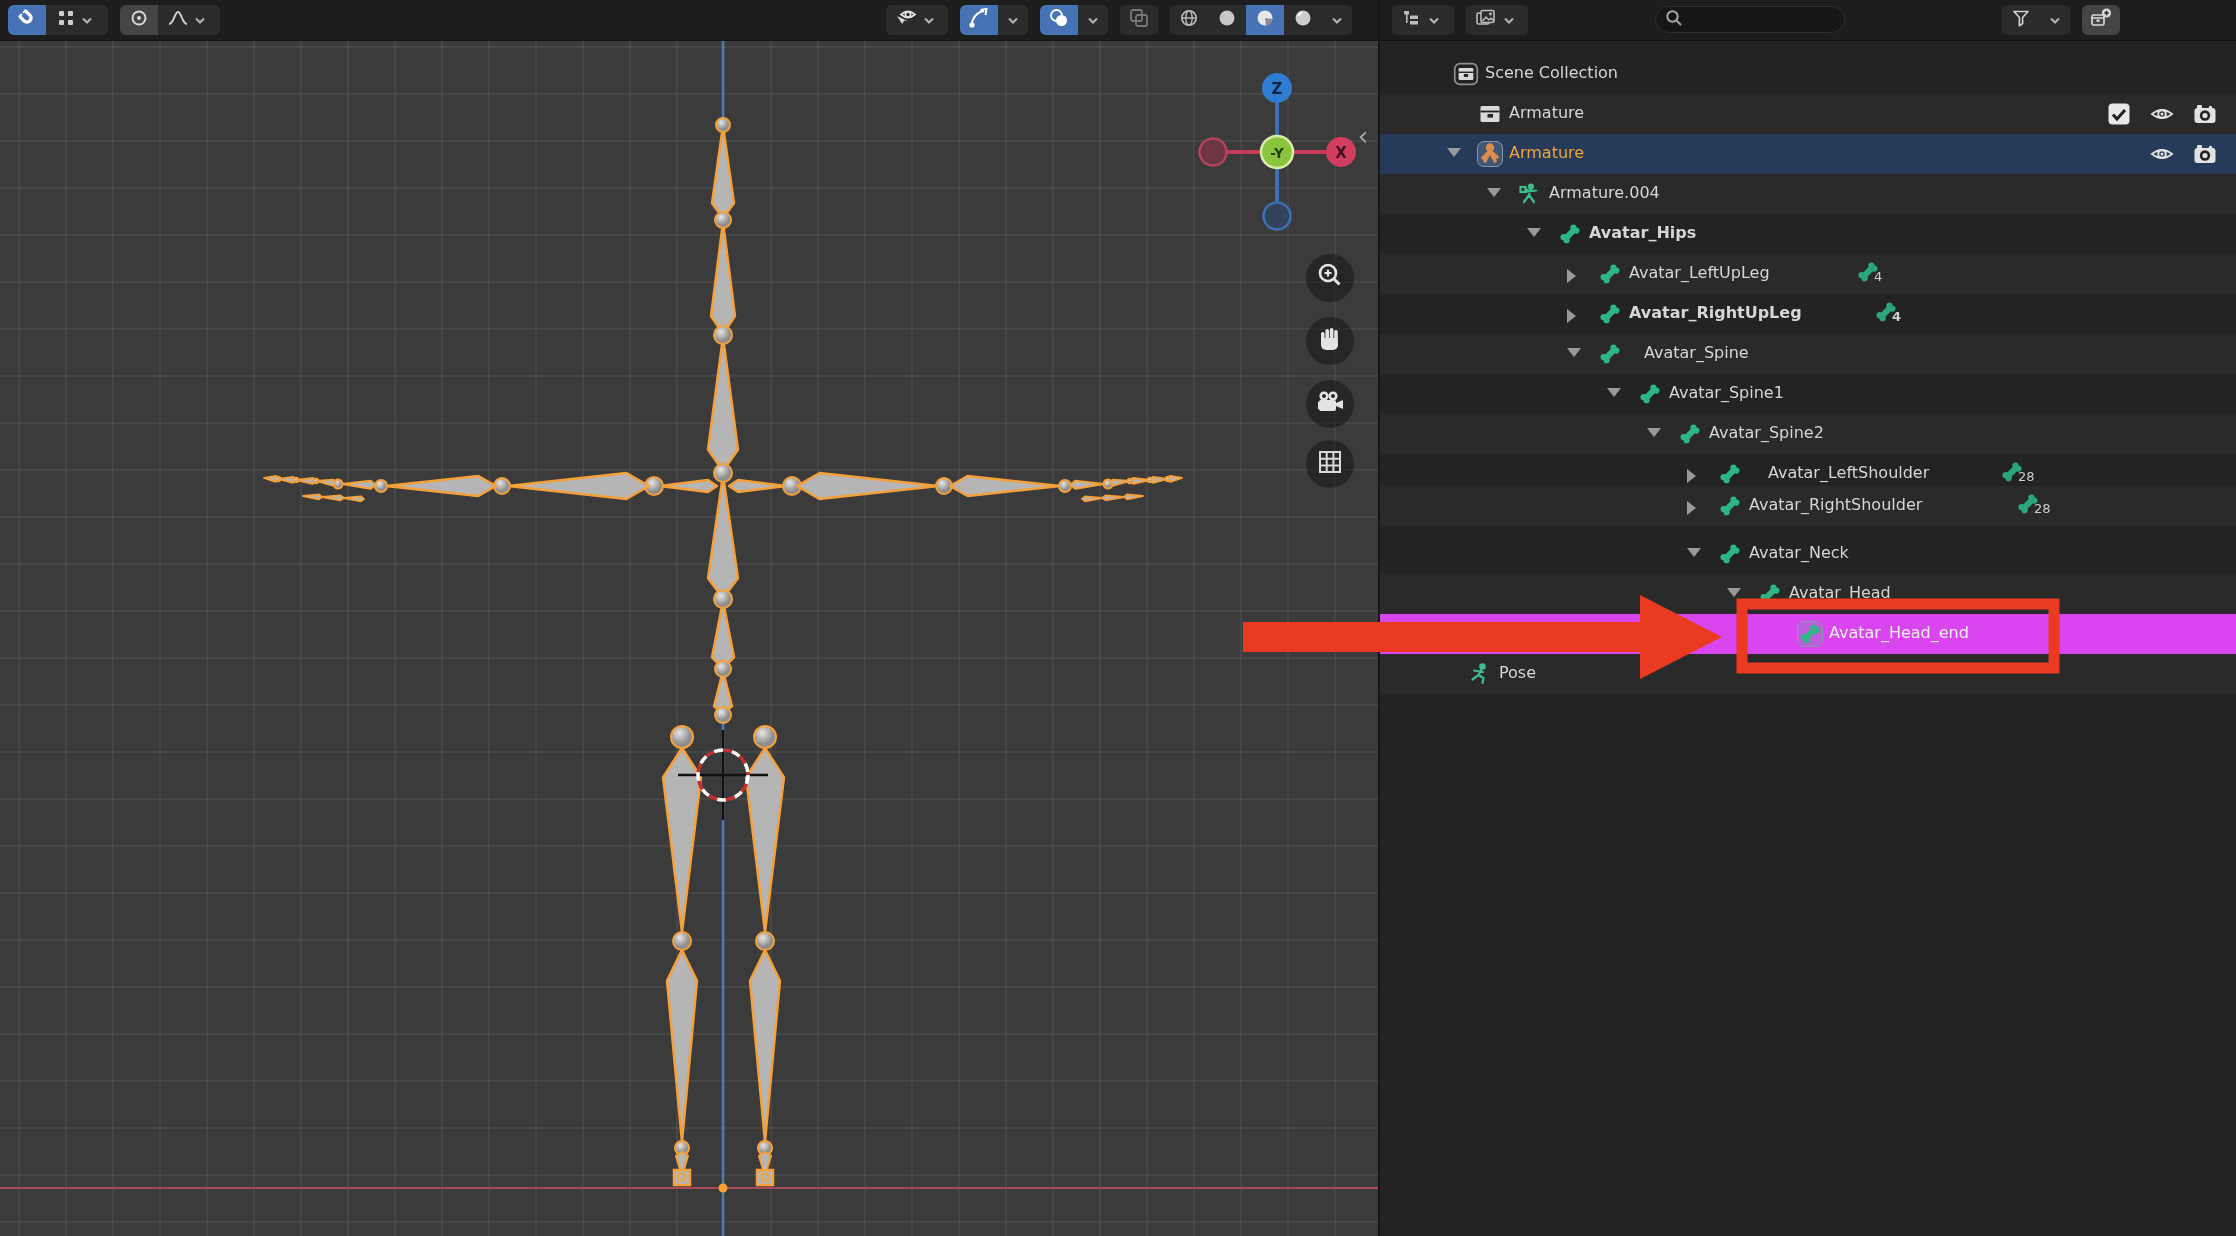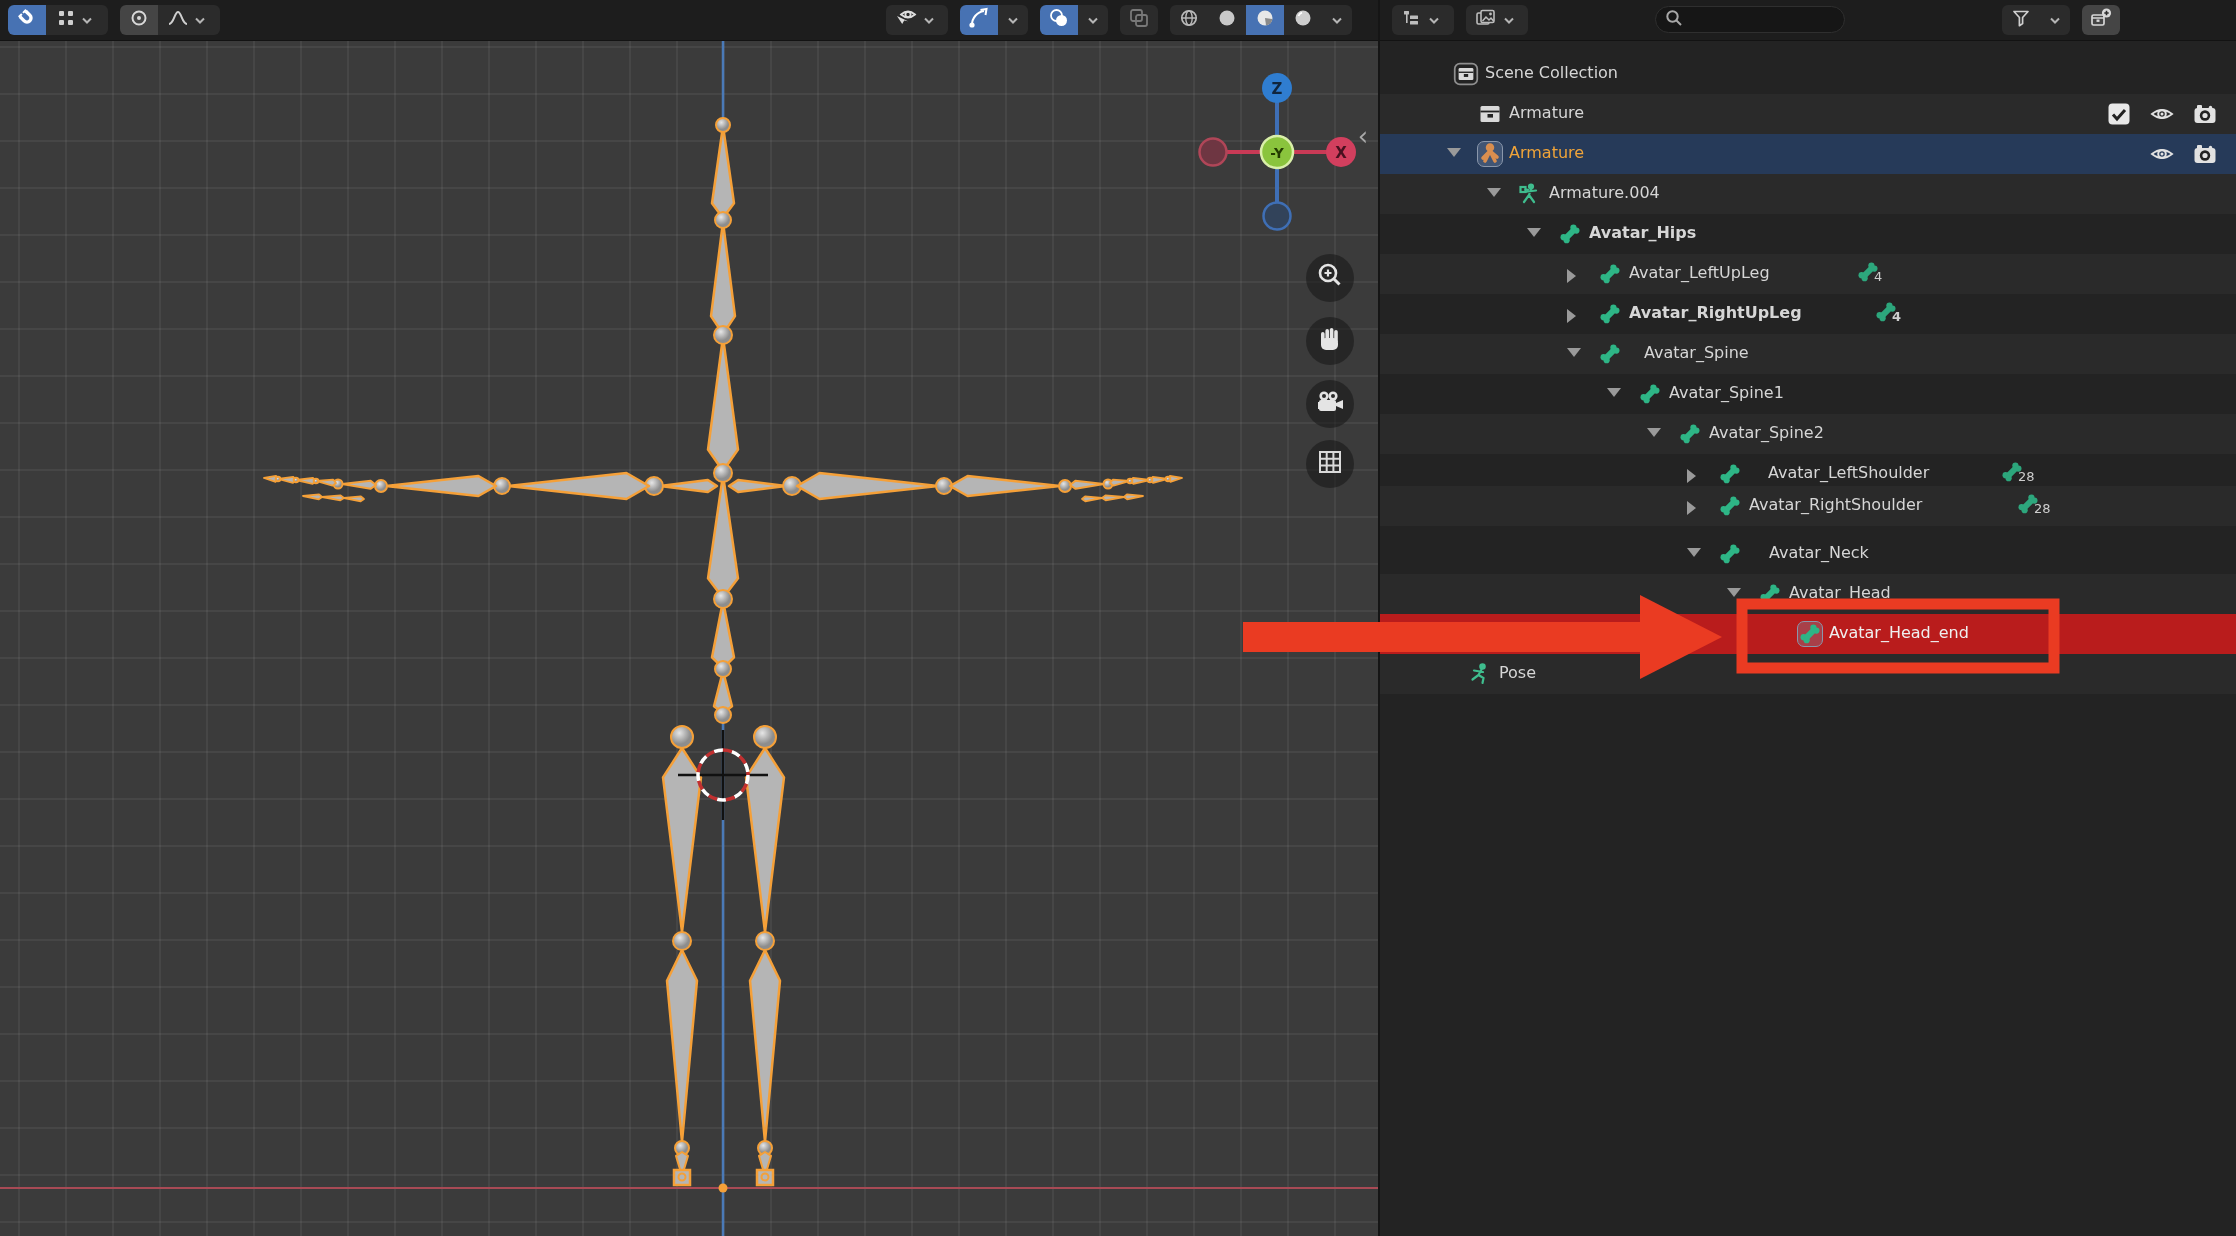--- a/index.html
+++ b/index.html
@@ -31,21 +31,21 @@
   #outliner{position:absolute;left:1380px;top:0;width:856px;height:1236px;background:#232323;}
   #ol-header{position:absolute;left:0;top:0;width:856px;height:40px;background:#1d1d1d;border-bottom:1px solid #131313;}
   #ol-search{position:absolute;left:275px;top:6px;width:190px;height:27px;background:#161616;border:1px solid #2f2f2f;
              border-radius:14px;display:flex;align-items:center;padding-left:8px;box-sizing:border-box;}
   #ol-search input{background:transparent;border:none;outline:none;color:#ccc;font-size:14px;width:140px;
              font-family:"DejaVu Sans","Liberation Sans",sans-serif;}
   #ol-rows{position:absolute;left:0;top:54px;width:856px;}
   .row{position:absolute;left:0;width:856px;height:40px;display:block;}
   .row.alt{background:#2a2a2a;}
   .row.sel-object{background:#263a59;}
-  .row.sel-bone{background:#b91c1c;}
+  .row.sel-bone{background:#d946ef;}
   .tri{position:absolute;top:14px;width:0;height:0;}
   .tri.exp{border-left:7px solid transparent;border-right:7px solid transparent;border-top:9px solid #9a9a9a;}
   .tri.col{border-top:7px solid transparent;border-bottom:7px solid transparent;border-left:9px solid #9a9a9a;margin-top:1px;}
   .ricon{position:absolute;top:7px;width:26px;height:26px;display:flex;align-items:center;justify-content:center;}
   .ricon.boxed{background:rgba(130,150,180,0.30);border:1px solid #8a97ab;border-radius:7px;box-sizing:border-box;}
   .rlabel{position:absolute;top:9px;font-size:16px;color:#d6d6d6;white-space:nowrap;}
   .rlabel.orange{color:#f0a439;}
   .rlabel.white{color:#efefef;}
   .badge{position:absolute;top:6px;display:flex;align-items:flex-end;}
   .badge-num{font-size:13px;color:#cecece;margin-left:-4px;margin-bottom:-2px;}
@@ -677,21 +677,21 @@
             <svg width="24" height="24" viewBox="0 0 24 24">
               <g fill="#2eb586">
                 <circle cx="5.6" cy="15.2" r="3.1"></circle>
                 <circle cx="8.6" cy="18.2" r="3.1"></circle>
                 <circle cx="15.4" cy="5.6" r="3.1"></circle>
                 <circle cx="18.4" cy="8.6" r="3.1"></circle>
                 <path d="M5.8 14 L14.2 5.6 L18.4 9.8 L10 18.2 Z"></path>
               </g>
             </svg>
           </span>
-          <span class="rlabel " style="left: 369px; margin-left: 20px;">Avatar_Neck</span>
+          <span class="rlabel " style="left: 369px;">Avatar_Neck</span>
         </div>
         <div class="row alt" style="top: 520px;">
           <span class="tri exp" style="left: 347px;"></span>
           <span class="ricon" style="left: 377px;">
             <svg width="24" height="24" viewBox="0 0 24 24">
               <g fill="#2eb586">
                 <circle cx="5.6" cy="15.2" r="3.1"></circle>
                 <circle cx="8.6" cy="18.2" r="3.1"></circle>
                 <circle cx="15.4" cy="5.6" r="3.1"></circle>
                 <circle cx="18.4" cy="8.6" r="3.1"></circle>

